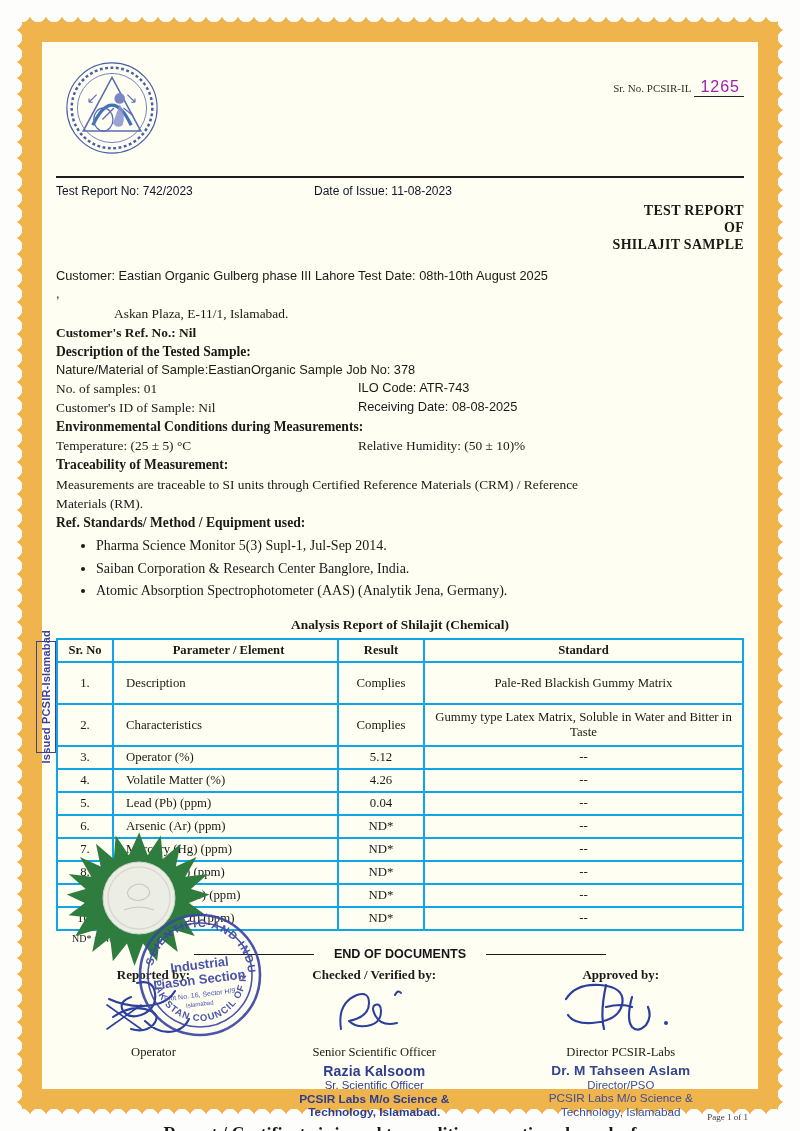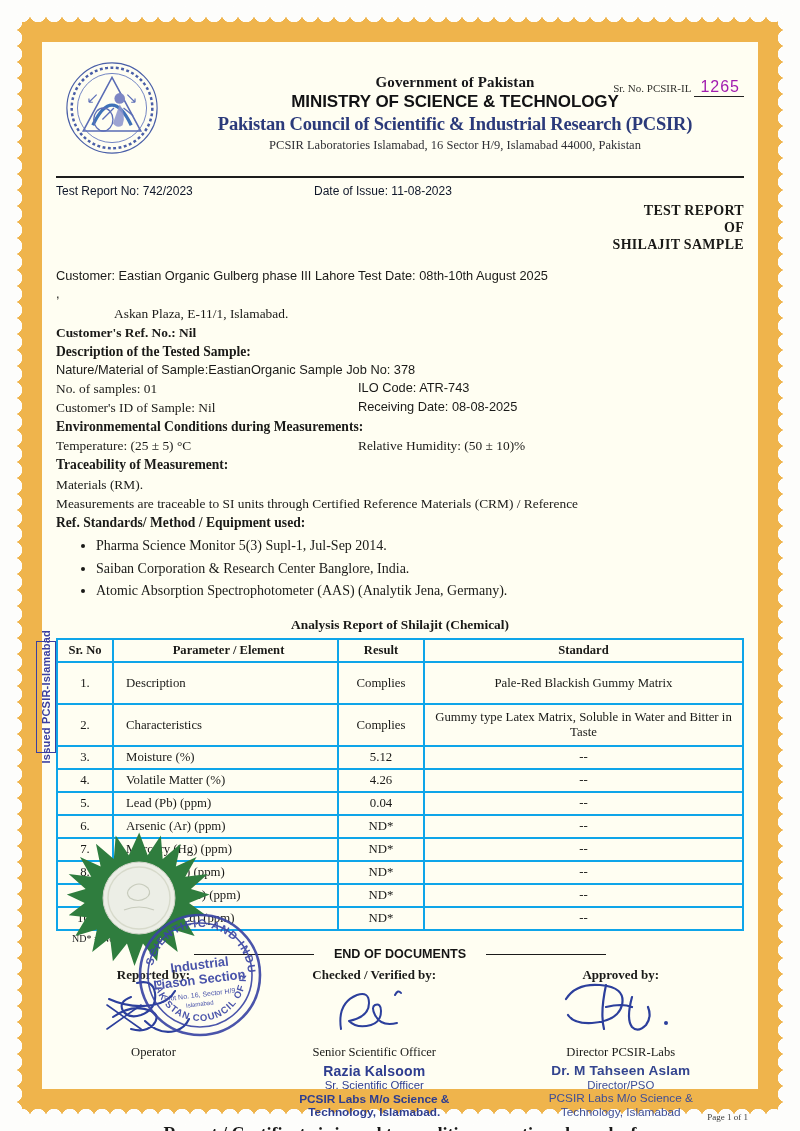--- a/index.html
+++ b/index.html
@@ -249,26 +249,20 @@
       <path d="M52 50 L40 62" stroke="#5d6fb8" stroke-width="1.4" fill="none"></path>
       <path d="M62 50 L72 58" stroke="#5d6fb8" stroke-width="1.4" fill="none"></path>
       <path d="M66 36 L74 44 M74 44 L70 44 M74 44 L74 40" stroke="#5d6fb8" stroke-width="1.2" fill="none"></path>
       <path d="M34 36 L26 44 M26 44 L30 44 M26 44 L26 40" stroke="#5d6fb8" stroke-width="1.2" fill="none"></path>
     </svg>
 
     <div class="srno">
       <span>Sr. No. PCSIR-IL</span><span class="srno-value">1265</span>
     </div>
 
-    <div class="header-text">
-      <div class="gov-line">Government of Pakistan</div>
-      <div class="ministry-line">MINISTRY OF SCIENCE &amp; TECHNOLOGY</div>
-      <div class="pcsir-line">Pakistan Council of Scientific &amp; Industrial Research (PCSIR)</div>
-      <div class="address-line">PCSIR Laboratories Islamabad, 16 Sector H/9, Islamabad 44000, Pakistan</div>
-    </div>
   </div>
 
   <div class="hr-thick"></div>
 
   <div class="report-row">
     <div class="left">Test Report No: 742/2023</div>
     <div>Date of Issue: 11-08-2023</div>
   </div>
 
   <div class="title-block">
@@ -295,22 +289,22 @@
       <div class="sans">Receiving Date: 08-08-2025</div>
     </div>
 
     <div class="sect-head">Environmemental Conditions during Measurements:</div>
     <div class="row">
       <div class="c1">Temperature: (25 ± 5) °C</div>
       <div>Relative Humidity: (50 ± 10)%</div>
     </div>
 
     <div class="sect-head">Traceability of Measurement:</div>
+    <div>Measurements are traceable to SI units through Certified Reference Materials (CRM) / Reference</div>
     <div>Materials (RM).</div>
-    <div>Measurements are traceable to SI units through Certified Reference Materials (CRM) / Reference</div>
 
     <div class="sect-head">Ref. Standards/ Method / Equipment used:</div>
     <ul class="refs">
       <li>Pharma Science Monitor 5(3) Supl-1, Jul-Sep 2014.</li>
       <li>Saiban Corporation &amp; Research Center Banglore, India.</li>
       <li>Atomic Absorption Spectrophotometer (AAS) (Analytik Jena, Germany).</li>
     </ul>
   </div>
 
   <div class="tbl-title">Analysis Report of Shilajit (Chemical)</div>
@@ -332,21 +326,21 @@
         <td class="col-std">Pale-Red Blackish Gummy Matrix</td>
       </tr>
       <tr class="tall">
         <td class="col-sr">2.</td>
         <td class="col-param">Characteristics</td>
         <td class="col-result">Complies</td>
         <td class="col-std">Gummy type Latex Matrix, Soluble in Water and Bitter in Taste</td>
       </tr>
       <tr>
         <td class="col-sr">3.</td>
-        <td class="col-param">Moisture (%)</td>
+        <td class="col-param">Operator (%)</td>
         <td class="col-result">5.12</td>
         <td class="col-std">--</td>
       </tr>
       <tr>
         <td class="col-sr">4.</td>
         <td class="col-param">Volatile Matter (%)</td>
         <td class="col-result">4.26</td>
         <td class="col-std">--</td>
       </tr>
       <tr>

